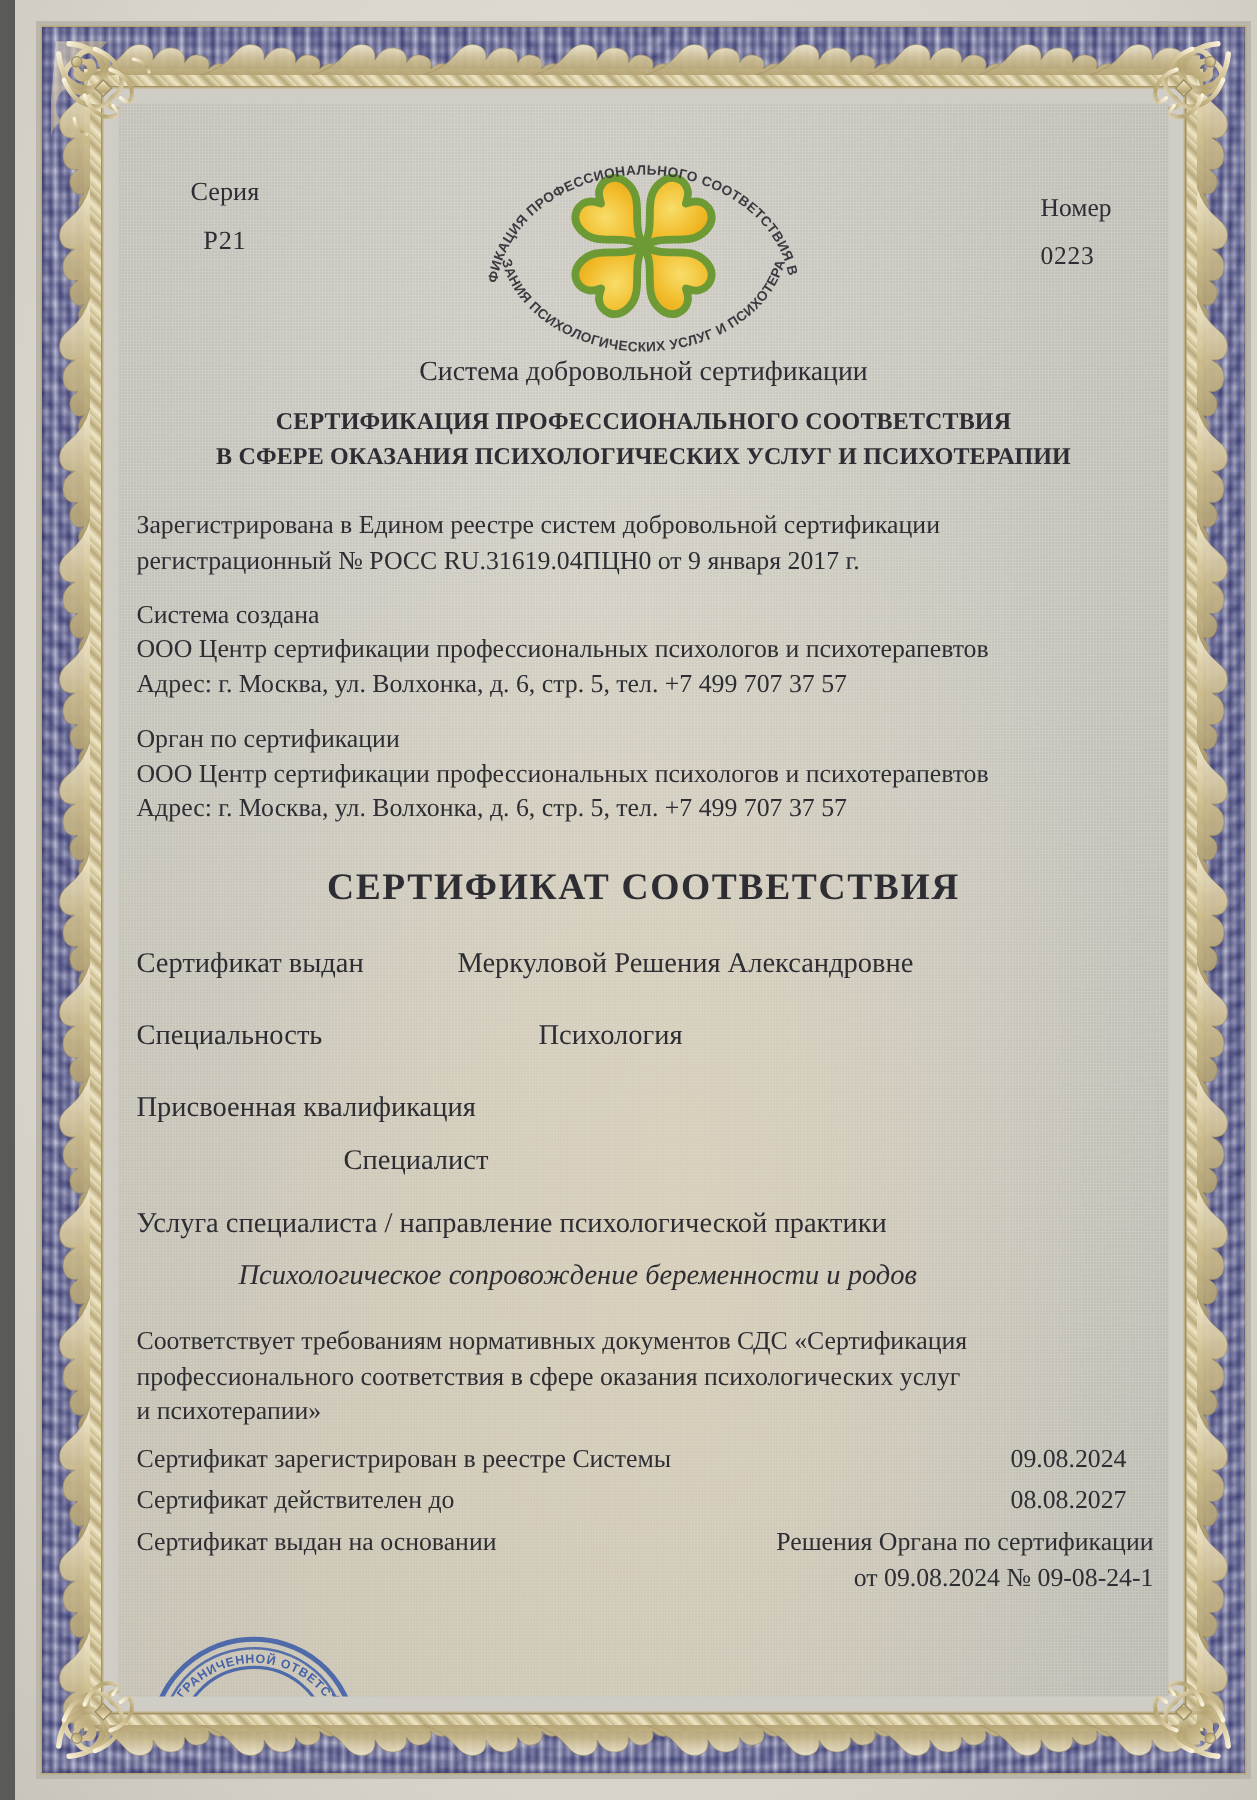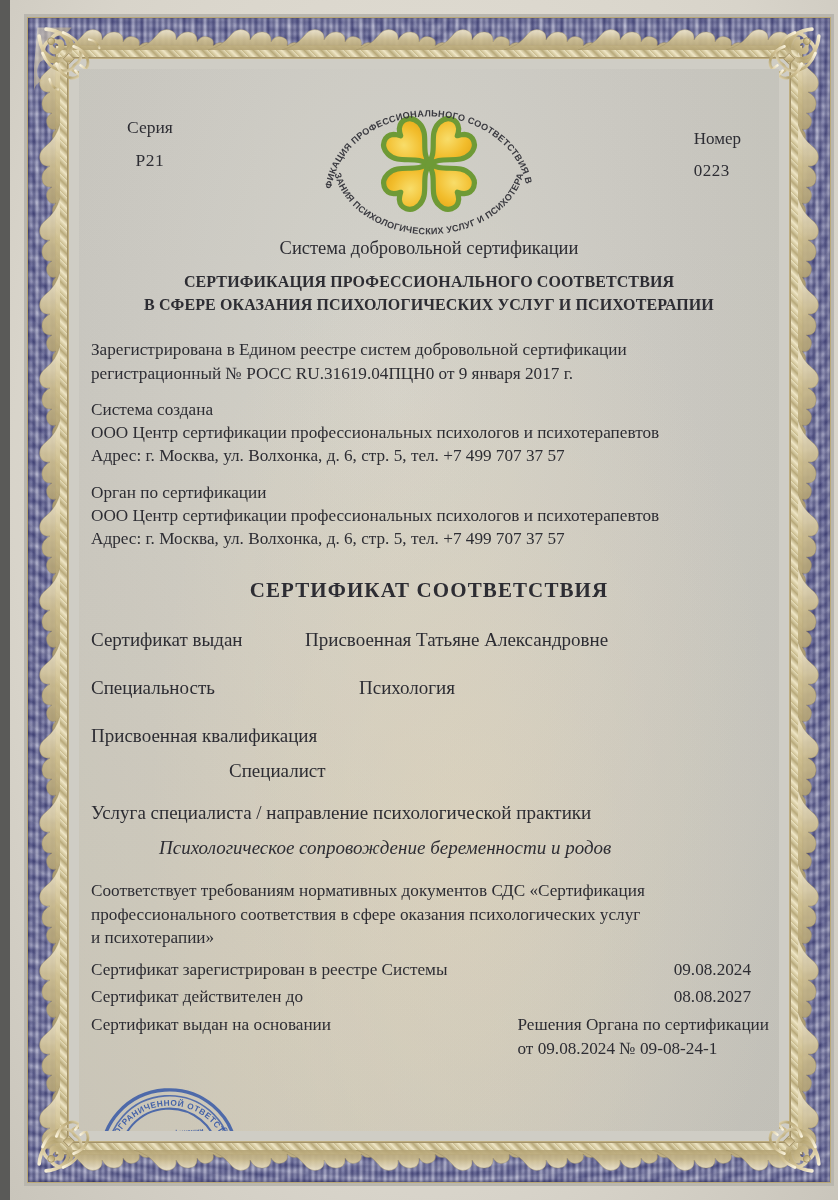--- a/index.html
+++ b/index.html
@@ -230,21 +230,21 @@
     font-size: 17.2px;
     line-height: 1.35;
   }
   .reg-group { margin-bottom: 13px; }
   .reg-group:last-child { margin-bottom: 0; }
 
   
   .cert-title {
     text-align: center;
     font-weight: bold;
-    font-size: 21px;
+    font-size: 25px;
     letter-spacing: 1.1px;
     margin-top: 28px;
   }
 
   
   .fields { margin-top: 26px; font-size: 19px; }
   .field-row {
     display: flex;
     align-items: baseline;
     margin-bottom: 26px;
@@ -271,21 +271,21 @@
   .date-row {
     display: flex;
     justify-content: space-between;
     align-items: baseline;
     padding-left: 12px;
     margin-top: 7px;
   }
   .date-row .d-label { flex: 0 0 auto; }
   .date-row .d-value { flex: 0 0 auto; padding-right: 28px; }
   .basis-value {
-    text-align: left;
+    text-align: right;
     padding-right: 10px;
     line-height: 1.4;
     margin-top: -1px;
   }
 
   
   .sig-area {
     position: relative;
     margin-top: 26px;
     height: 120px;
@@ -636,21 +636,21 @@
           <div>ООО Центр сертификации профессиональных психологов и психотерапевтов</div>
           <div>Адрес: г. Москва, ул. Волхонка, д. 6, стр. 5, тел. +7 499 707 37 57</div>
         </div>
       </div>
 
       <div class="cert-title">СЕРТИФИКАТ СООТВЕТСТВИЯ</div>
 
       <div class="fields">
         <div class="field-row pos-spec">
           <span class="field-label">Сертификат выдан</span>
-          <span class="field-value">Присвоенная Татьяне Александровне</span>
+          <span class="field-value">Меркуловой Решения Александровне</span>
         </div>
         <div class="field-row pos-spec2">
           <span class="field-label">Специальность</span>
           <span class="field-value">Психология</span>
         </div>
         <div class="field-stack">
           <div class="stack-label">Присвоенная квалификация</div>
           <div class="stack-value">Специалист</div>
         </div>
         <div class="field-stack wide">

